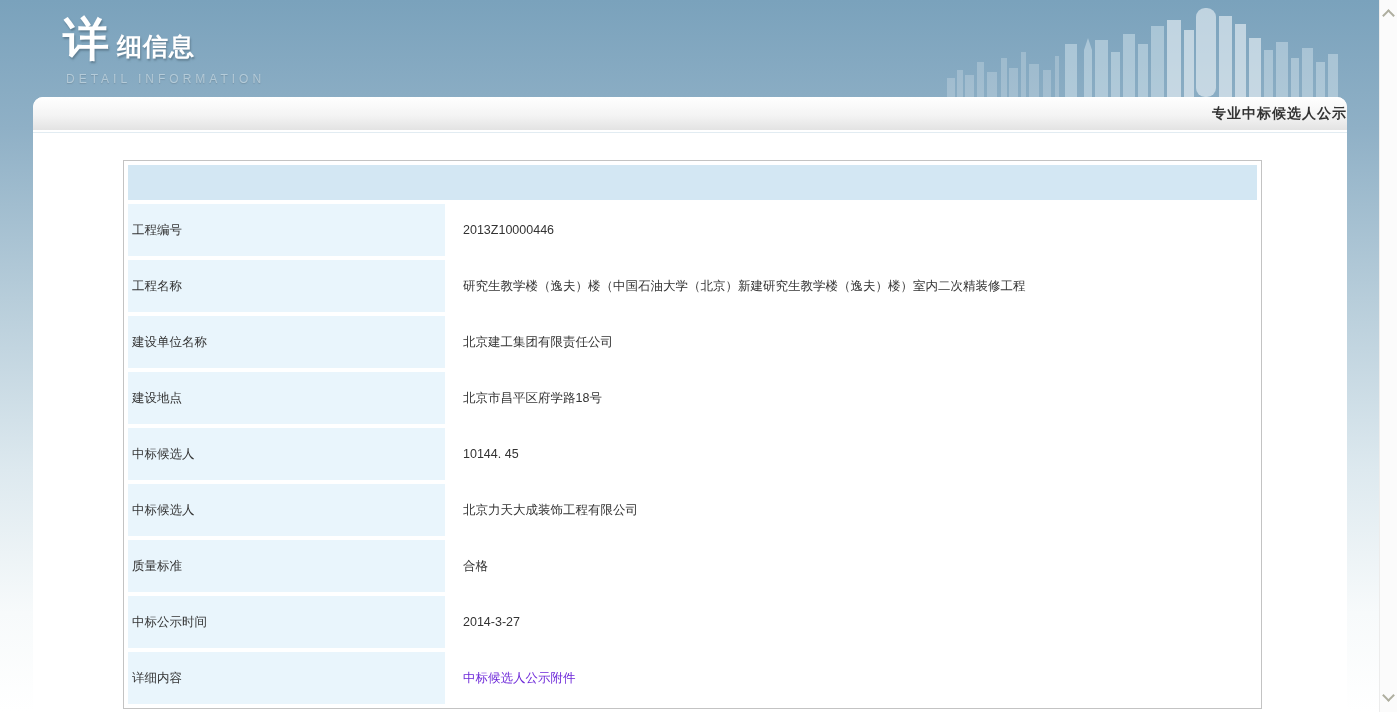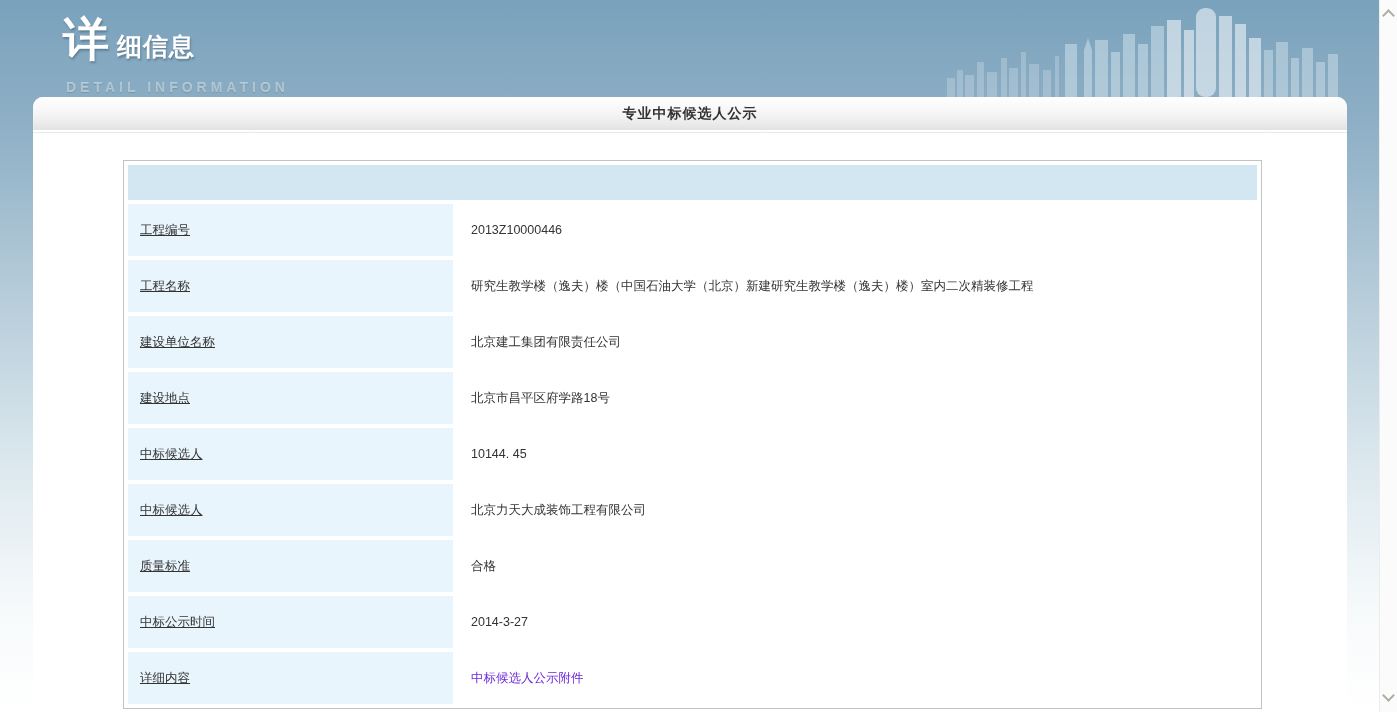--- a/index.html
+++ b/index.html
@@ -7,46 +7,46 @@
     width:1397px;height:712px;overflow:hidden;position:relative;
     font-family:"Liberation Sans","DejaVu Sans",sans-serif;
     background:linear-gradient(180deg,#7aa2bc 0%,#8fb0c6 18%,#b7cdda 42%,#dde9ef 66%,#f7fafb 86%,#ffffff 100%);
   }
   
   .header{position:absolute;left:0;top:0;width:100%;height:97px;}
   .logo{position:absolute;left:63px;top:16px;color:#fff;}
   .logo-main{display:flex;align-items:baseline;text-shadow:1px 2px 2px rgba(70,95,112,.55);}
   .logo-big{font-size:46px;font-weight:bold;line-height:1;}
   .logo-rest{font-size:25px;font-weight:bold;letter-spacing:1px;margin-left:8px;}
-  .logo-sub{margin-top:16px;margin-left:3px;font-size:14px;font-weight:bold;letter-spacing:4px;
+  .logo-sub{margin-top:9px;margin-left:3px;font-size:12px;font-weight:normal;letter-spacing:4px;
     color:rgba(235,244,248,.48);text-shadow:0 1px 1px rgba(100,125,140,.45);}
   .skyline{position:absolute;right:55px;top:0;width:395px;height:97px;}
   
   .scrollbar{position:absolute;right:0;top:0;width:17px;height:712px;background:#fbfbfb;border-left:1px solid #ececec;}
   .sb-btn{position:absolute;left:0;width:17px;height:20px;cursor:pointer;}
   .sb-btn.up{top:4px;}
   .sb-btn.down{bottom:4px;}
   .chev{position:absolute;left:4px;width:7px;height:7px;border-right:2px solid #aeae9f;border-bottom:2px solid #aeae9f;}
   .chev.up{top:7px;transform:rotate(-135deg);}
   .chev.down{top:3px;transform:rotate(45deg);}
   
   .panel{position:absolute;left:33px;top:97px;width:1314px;height:615px;background:#fff;border-radius:10px 10px 0 0;}
   .titlebar{height:33px;border-radius:10px 10px 0 0;
     background:linear-gradient(180deg,#ffffff 0%,#f4f4f4 55%,#e3e3e3 100%);
-    display:flex;align-items:center;justify-content:center;}
+    display:flex;align-items:center;justify-content:flex-end;}
   .titlebar-sep{height:2px;background:#fff;}
   .titlebar-line{height:1px;background:#e2ecf2;}
   .page-title{font-size:14px;font-weight:bold;color:#333;letter-spacing:1px;}
   
   .tbl-wrap{margin:27px 0 0 90px;}
   table.detail{border-collapse:separate;border-spacing:4px;width:1139px;
     border:1px solid #c3c3c3;background:#fff;}
   td{font-size:12.5px;color:#333;}
   td.thead{height:33px;background:#d3e7f3;}
-  td.label{width:312px;height:50px;background:#e9f5fc;padding-left:12px;text-decoration:underline;}
+  td.label{width:312px;height:50px;background:#e9f5fc;padding-left:4px;}
   td.value{padding-left:14px;background:#fff;}
   a.attach{color:#6d28d9;text-decoration:none;cursor:pointer;}
 </style>
 </head>
 <body>
 
 <div class="header">
   <div class="logo">
     <div class="logo-main">
       <span class="logo-big">详</span>

